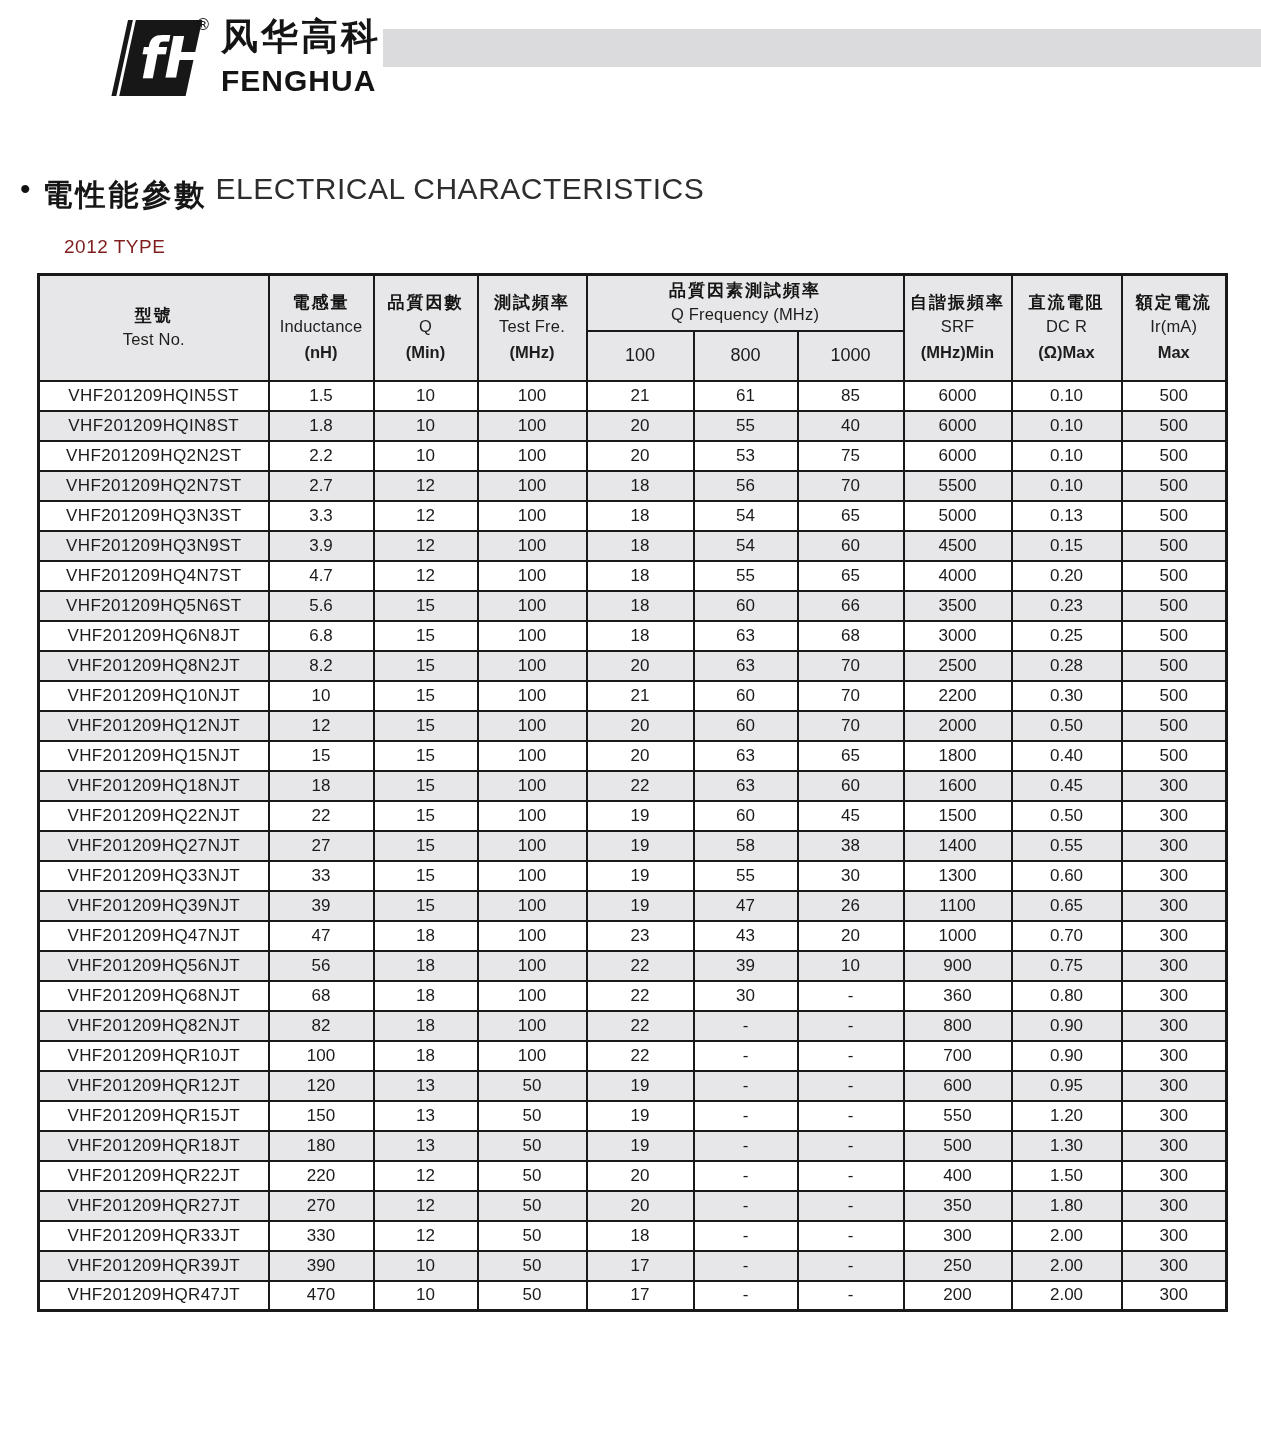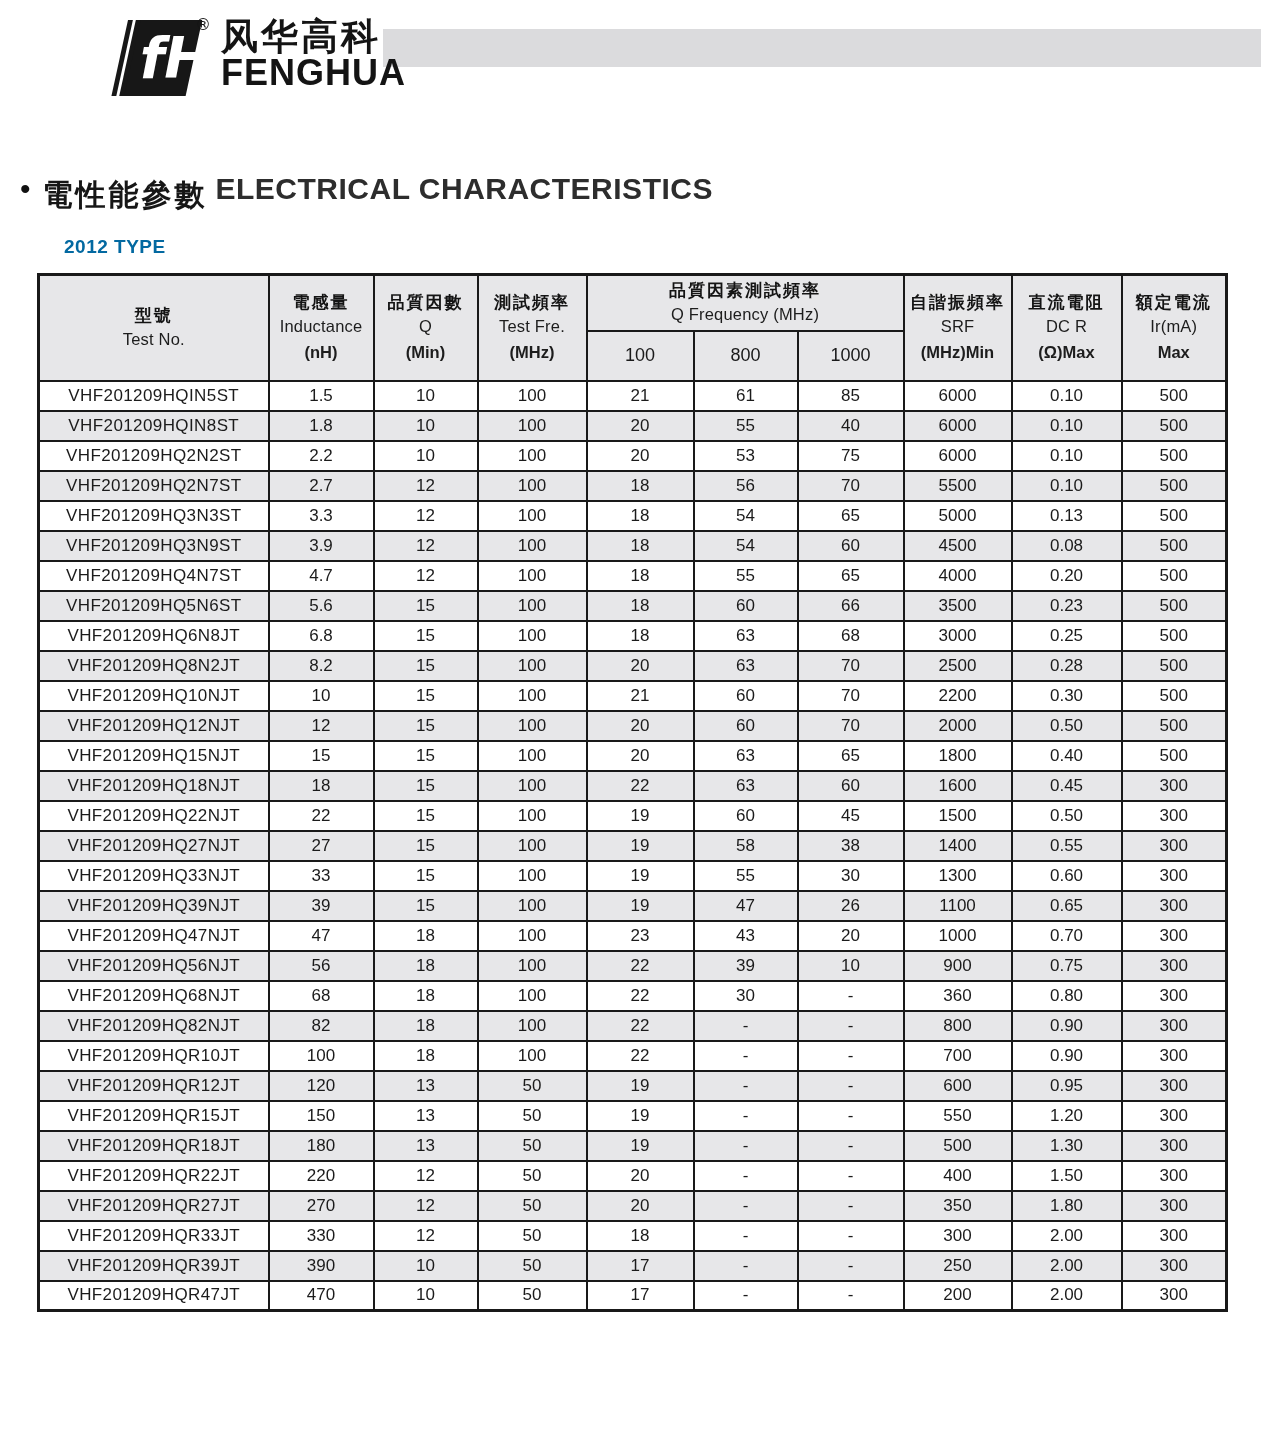--- a/index.html
+++ b/index.html
@@ -19,36 +19,36 @@
     background:#dbdbdd;
   }
   .logo-wrap { position:absolute; left:88px; top:12px; width:330px; height:90px; }
   .logo-mark { position:absolute; left:0; top:2px; }
   .brand-text { position:absolute; left:133px; top:4px; }
   .brand-zh {
     font-size:37px; font-weight:bold; letter-spacing:3px;
     color:#141414; line-height:42px; white-space:nowrap;
   }
   .brand-en {
-    font-size:36px; font-weight:bold; letter-spacing:1px;
-    color:#141414; line-height:30px; margin-top:0px;
+    font-size:30px; font-weight:bold; letter-spacing:1px;
+    color:#141414; line-height:30px; margin-top:8px;
   }
 
   
   .section-title {
     position:absolute; left:20px; top:162px;
     display:flex; align-items:center; white-space:nowrap;
   }
   .bullet { font-size:30px; line-height:30px; margin-right:12px; color:#111; }
   .title-zh { font-size:30px; font-weight:bold; letter-spacing:3px; color:#161616;margin-top:13px; }
-  .title-en { font-size:30px; font-weight:bold; color:#2d2d2d; margin-left:8px; letter-spacing:0.5px; }
+  .title-en { font-size:30px; font-weight:normal; color:#2d2d2d; margin-left:8px; letter-spacing:0.5px; }
 
   .table-label {
     position:absolute; left:64px; top:236px;
-    font-size:19px; font-weight:bold; letter-spacing:0.5px; color:#0369a1;
+    font-size:19px; font-weight:normal; letter-spacing:0.5px; color:#7f1d1d;
   }
 
   
   table.spec {
     position:absolute; left:37px; top:273px;
     width:1188px;
     border-collapse:collapse; table-layout:fixed;
     border:3px solid #191919;
   }
   .spec th, .spec td {
@@ -219,21 +219,21 @@
       </tr>
       <tr class="alt">
         <td class="part">VHF201209HQ3N9ST</td>
         <td>3.9</td>
         <td>12</td>
         <td>100</td>
         <td>18</td>
         <td>54</td>
         <td>60</td>
         <td>4500</td>
-        <td>0.08</td>
+        <td>0.15</td>
         <td>500</td>
       </tr>
       <tr>
         <td class="part">VHF201209HQ4N7ST</td>
         <td>4.7</td>
         <td>12</td>
         <td>100</td>
         <td>18</td>
         <td>55</td>
         <td>65</td>

